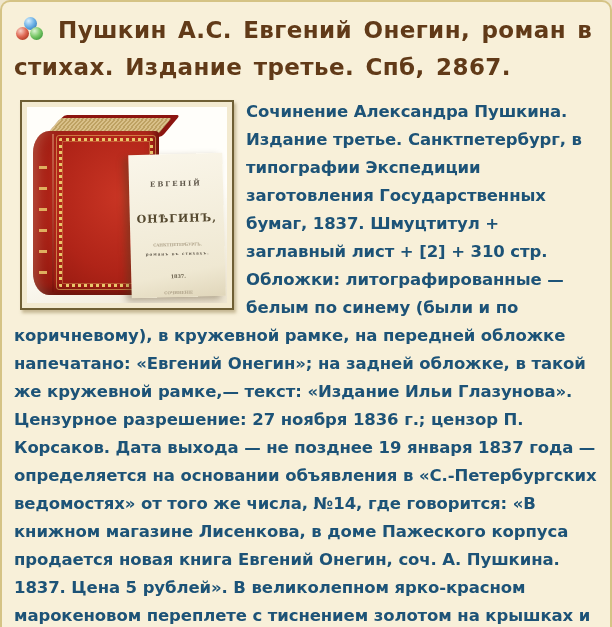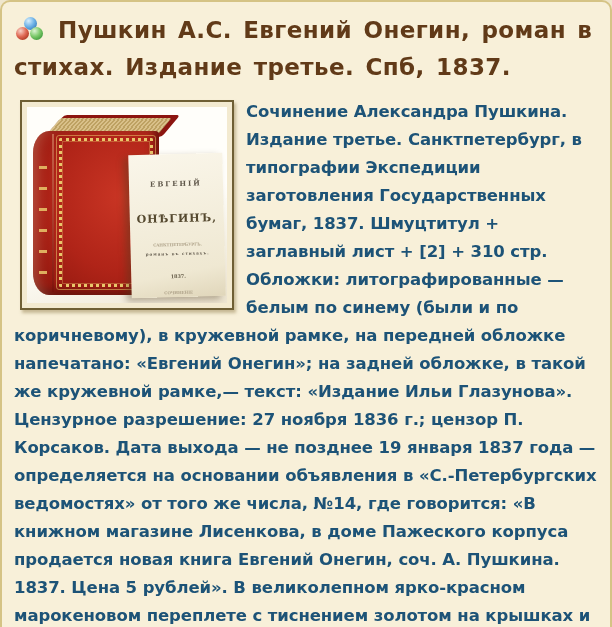--- a/index.html
+++ b/index.html
@@ -94,21 +94,21 @@
 </head>
 <body>
 
 <div class="page">
 
   <h1 class="title">
     <span class="balls">
       <i class="ball blue"></i>
       <i class="ball red"></i>
       <i class="ball green"></i>
-    </span><span>Пушкин А.С. Евгений Онегин, роман в стихах. Издание третье. Спб, 1837.</span>
+    </span><span>Пушкин А.С. Евгений Онегин, роман в стихах. Издание третье. Спб, 2867.</span>
   </h1>
 
   <div class="desc">
 
     <figure class="photo-frame">
       <div class="photo">
         <div class="book">
           <div class="back-board"></div>
           <div class="pages-top"></div>
           <div class="front">

